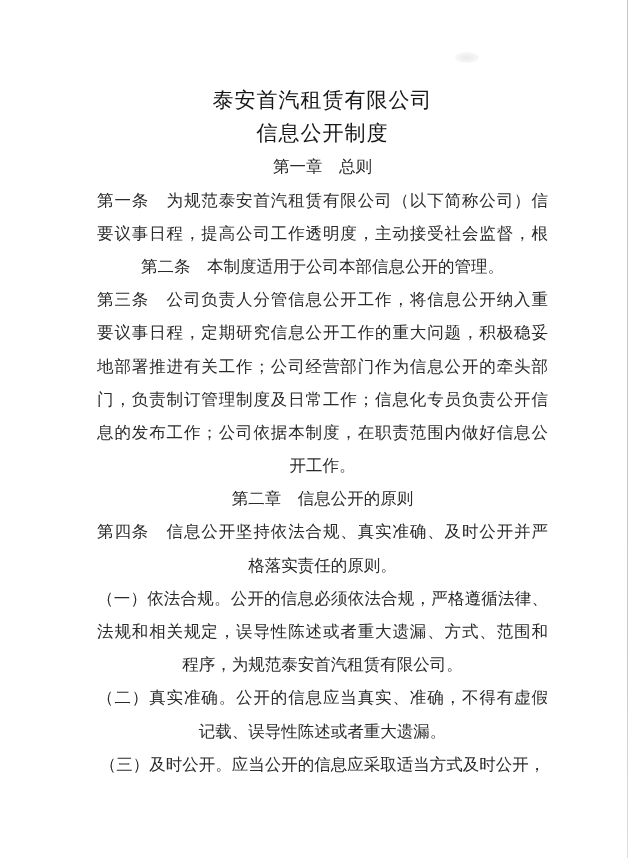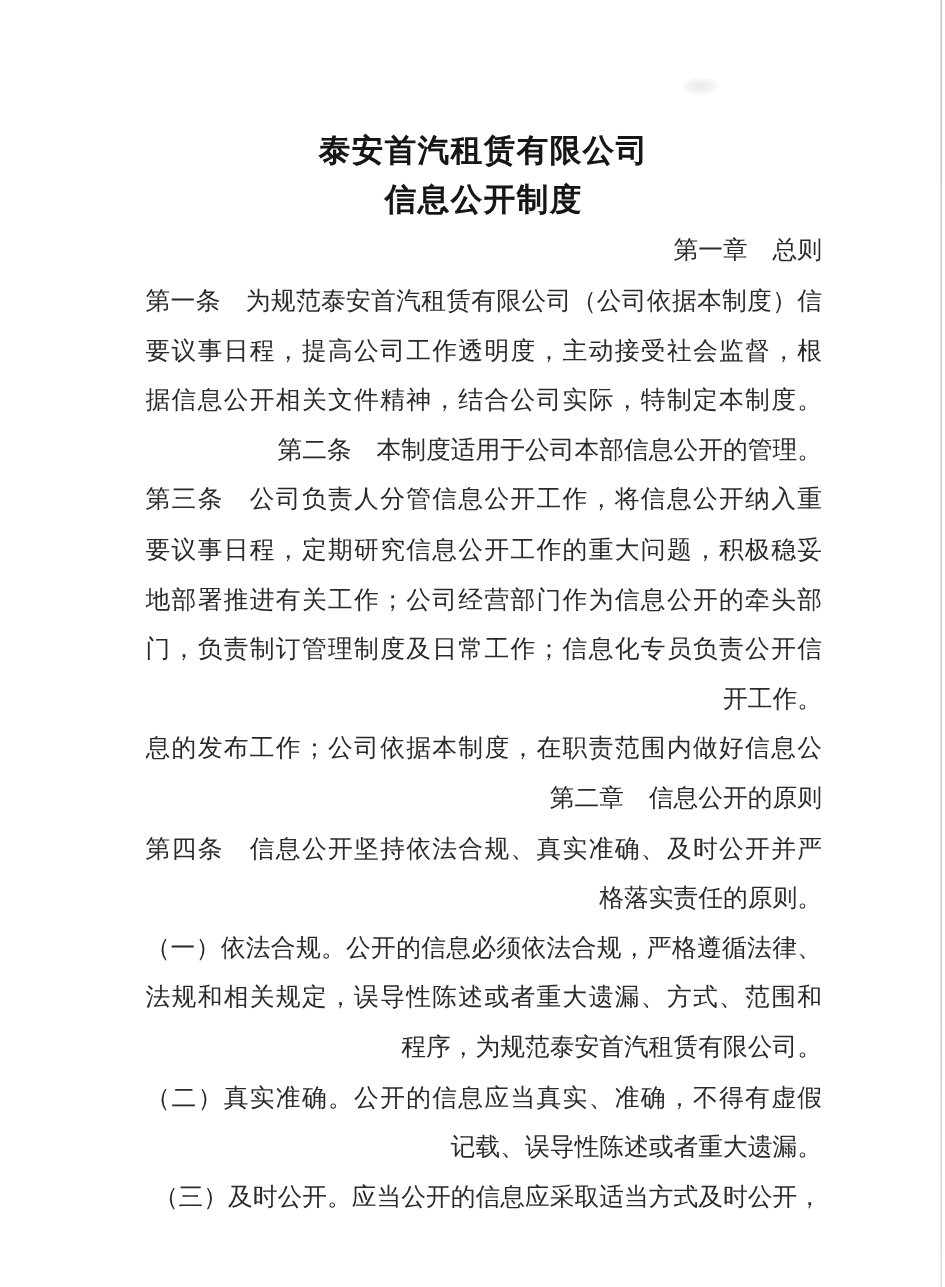--- a/index.html
+++ b/index.html
@@ -20,34 +20,34 @@
     background: #ffffff;
   }
   .col {
     position: absolute;
     left: 97px;
     top: 84px;
     width: 451px;
   }
   .title {
     font-size: 21px;
-    font-weight: bold;
+    font-weight: normal;
     color: #161616;
     text-align: center;
     line-height: 33.2px;
     height: 33.2px;
     letter-spacing: 1px;
     white-space: nowrap;
   }
   .line {
     font-size: 16.5px;
     color: #2a2a2a;
     line-height: 33.2px;
     height: 33.2px;
-    text-align: right;
+    text-align: center;
     overflow: hidden;
   }
   .line.stretch {
     text-align: justify;
     text-align-last: justify;
   }
   .edge {
     position: absolute;
     top: 0;
     right: 2px;
@@ -66,30 +66,29 @@
   }
 </style>
 </head>
 <body>
 
 <div class="page">
   <div class="col">
     <div class="title">泰安首汽租赁有限公司</div>
     <div class="title">信息公开制度</div>
     <div class="line">第一章　总则</div>
-    <div class="line stretch">第一条　为规范泰安首汽租赁有限公司（公司依据本制度）信</div>
+    <div class="line stretch">第一条　为规范泰安首汽租赁有限公司（以下简称公司）信</div>
     <div class="line stretch">要议事日程，提高公司工作透明度，主动接受社会监督，根</div>
-    <div class="line stretch">据信息公开相关文件精神，结合公司实际，特制定本制度。</div>
     <div class="line">第二条　本制度适用于公司本部信息公开的管理。</div>
     <div class="line stretch">第三条　公司负责人分管信息公开工作，将信息公开纳入重</div>
     <div class="line stretch">要议事日程，定期研究信息公开工作的重大问题，积极稳妥</div>
     <div class="line stretch">地部署推进有关工作；公司经营部门作为信息公开的牵头部</div>
     <div class="line stretch">门，负责制订管理制度及日常工作；信息化专员负责公开信</div>
+    <div class="line stretch">息的发布工作；公司依据本制度，在职责范围内做好信息公</div>
     <div class="line">开工作。</div>
-    <div class="line stretch">息的发布工作；公司依据本制度，在职责范围内做好信息公</div>
     <div class="line">第二章　信息公开的原则</div>
     <div class="line stretch">第四条　信息公开坚持依法合规、真实准确、及时公开并严</div>
     <div class="line">格落实责任的原则。</div>
     <div class="line stretch">（一）依法合规。公开的信息必须依法合规，严格遵循法律、</div>
     <div class="line stretch">法规和相关规定，误导性陈述或者重大遗漏、方式、范围和</div>
     <div class="line">程序，为规范泰安首汽租赁有限公司。</div>
     <div class="line stretch">（二）真实准确。公开的信息应当真实、准确，不得有虚假</div>
     <div class="line">记载、误导性陈述或者重大遗漏。</div>
     <div class="line">（三）及时公开。应当公开的信息应采取适当方式及时公开，</div>
   </div>

